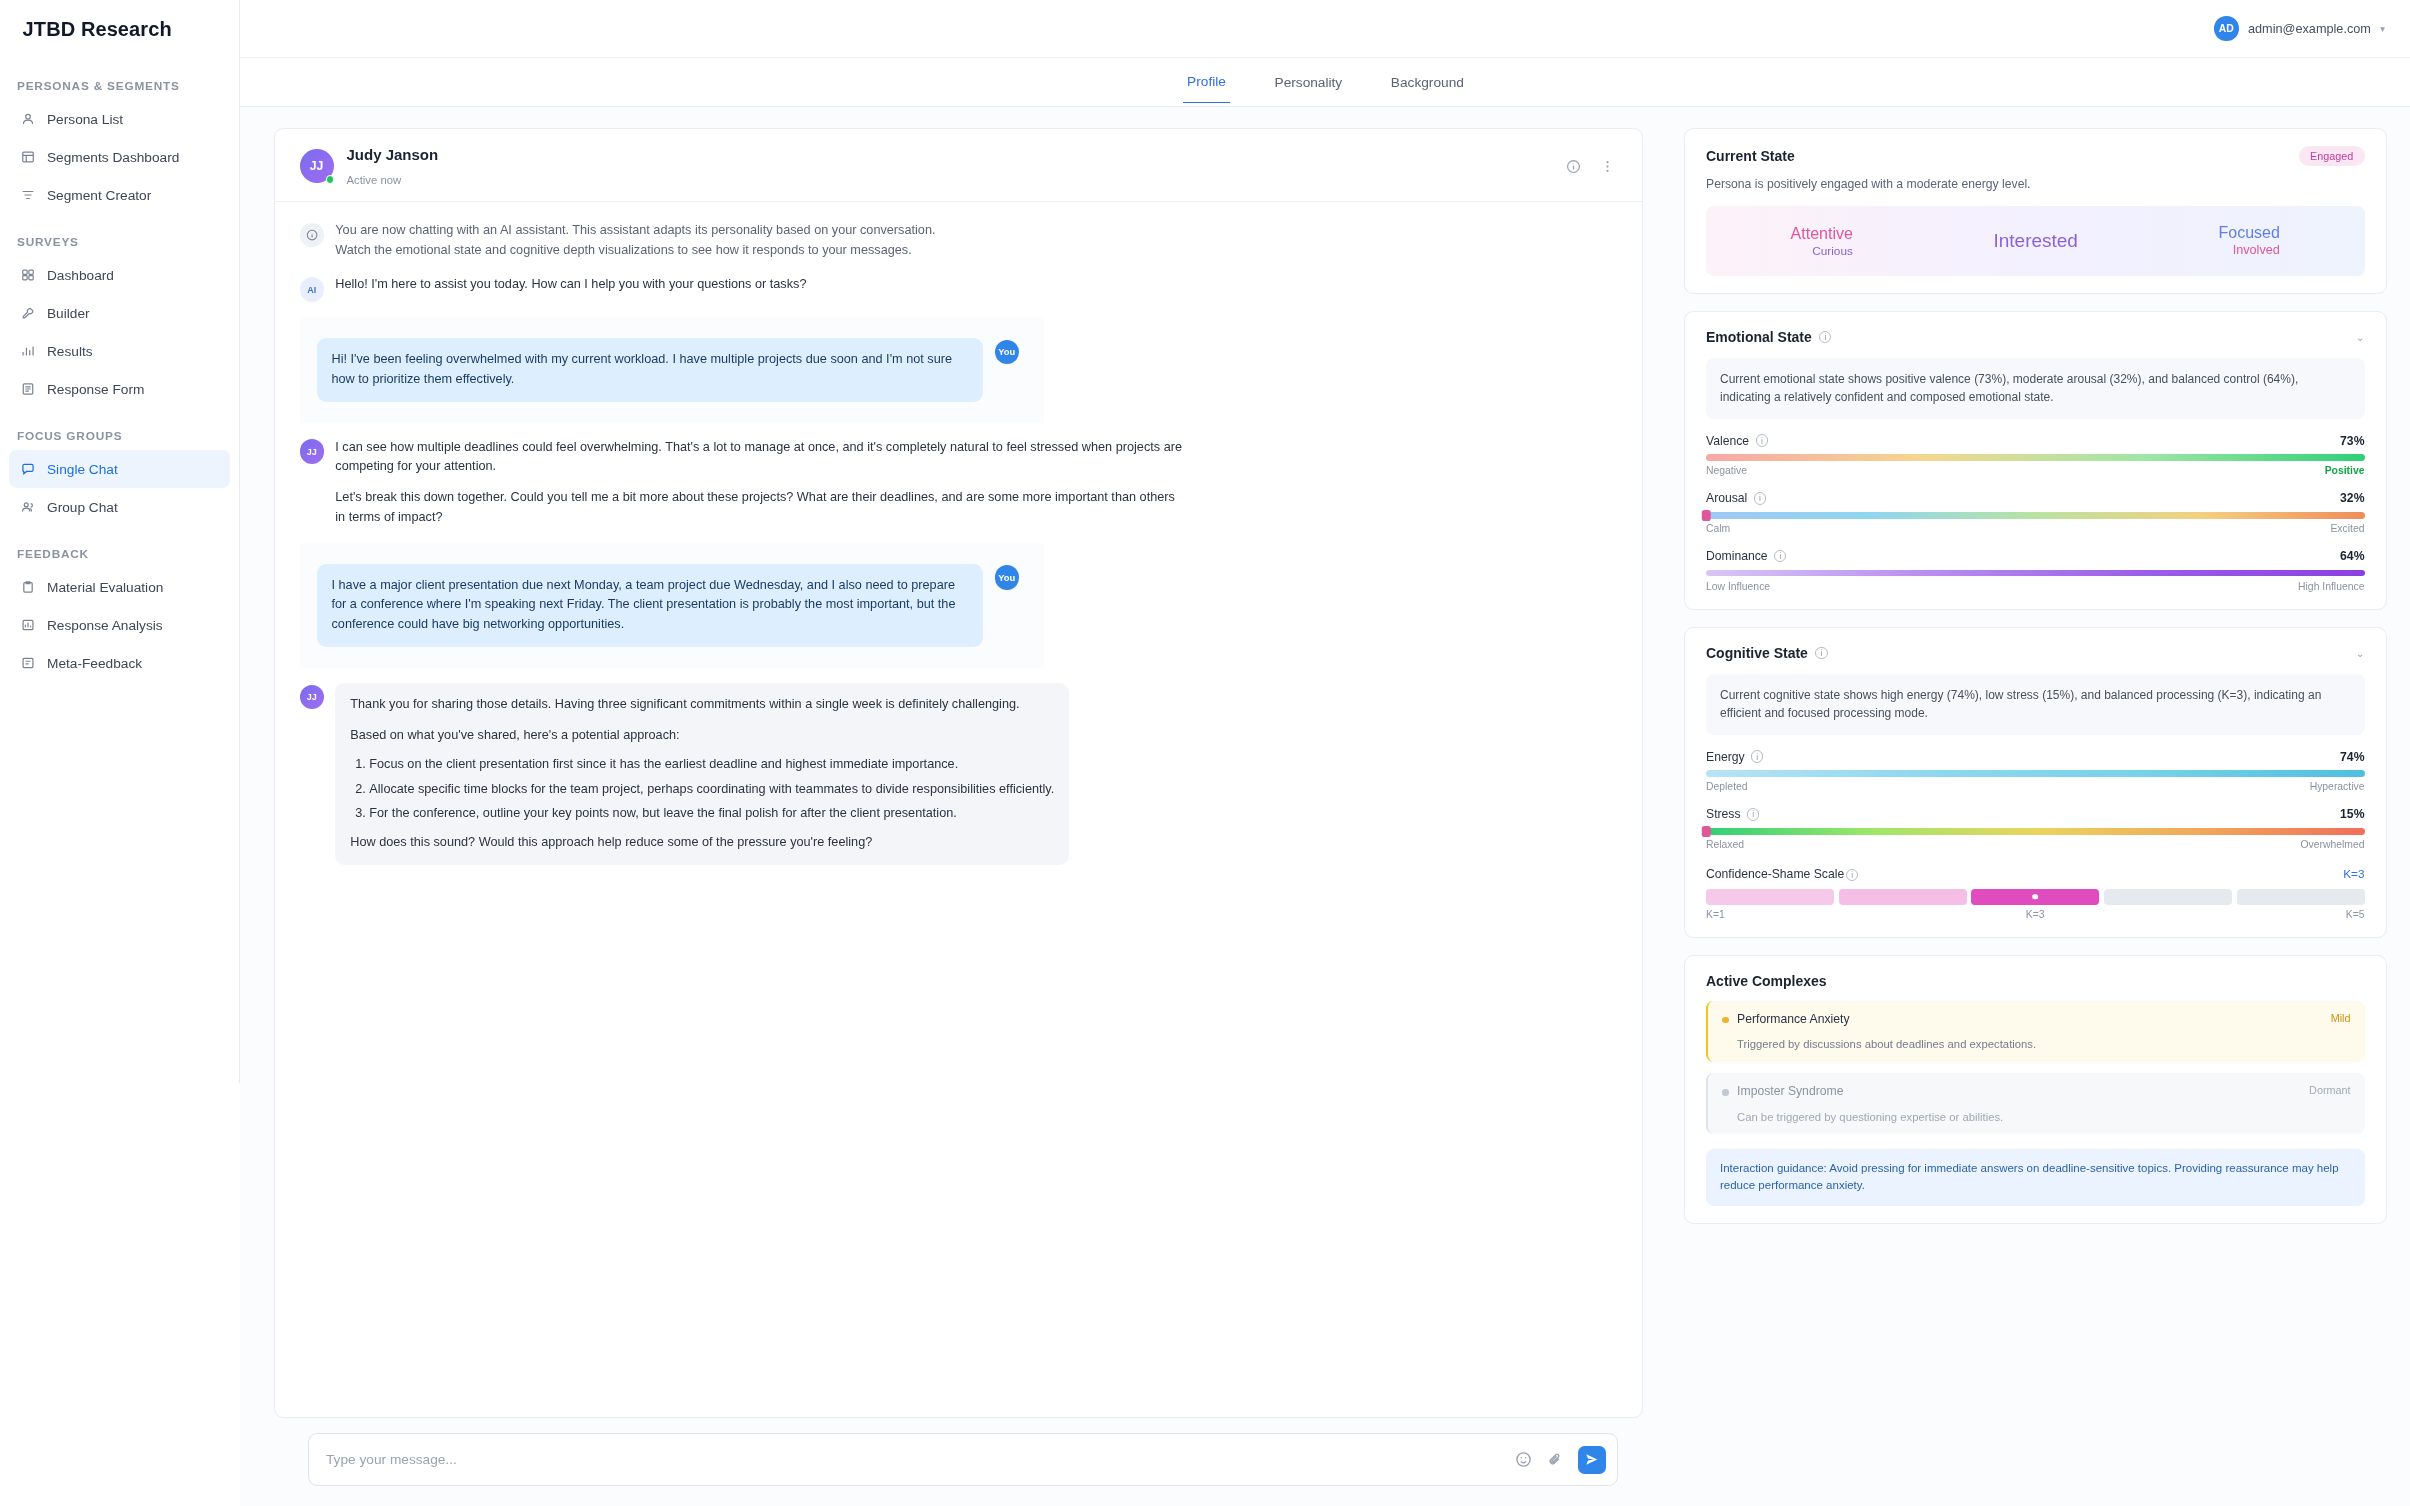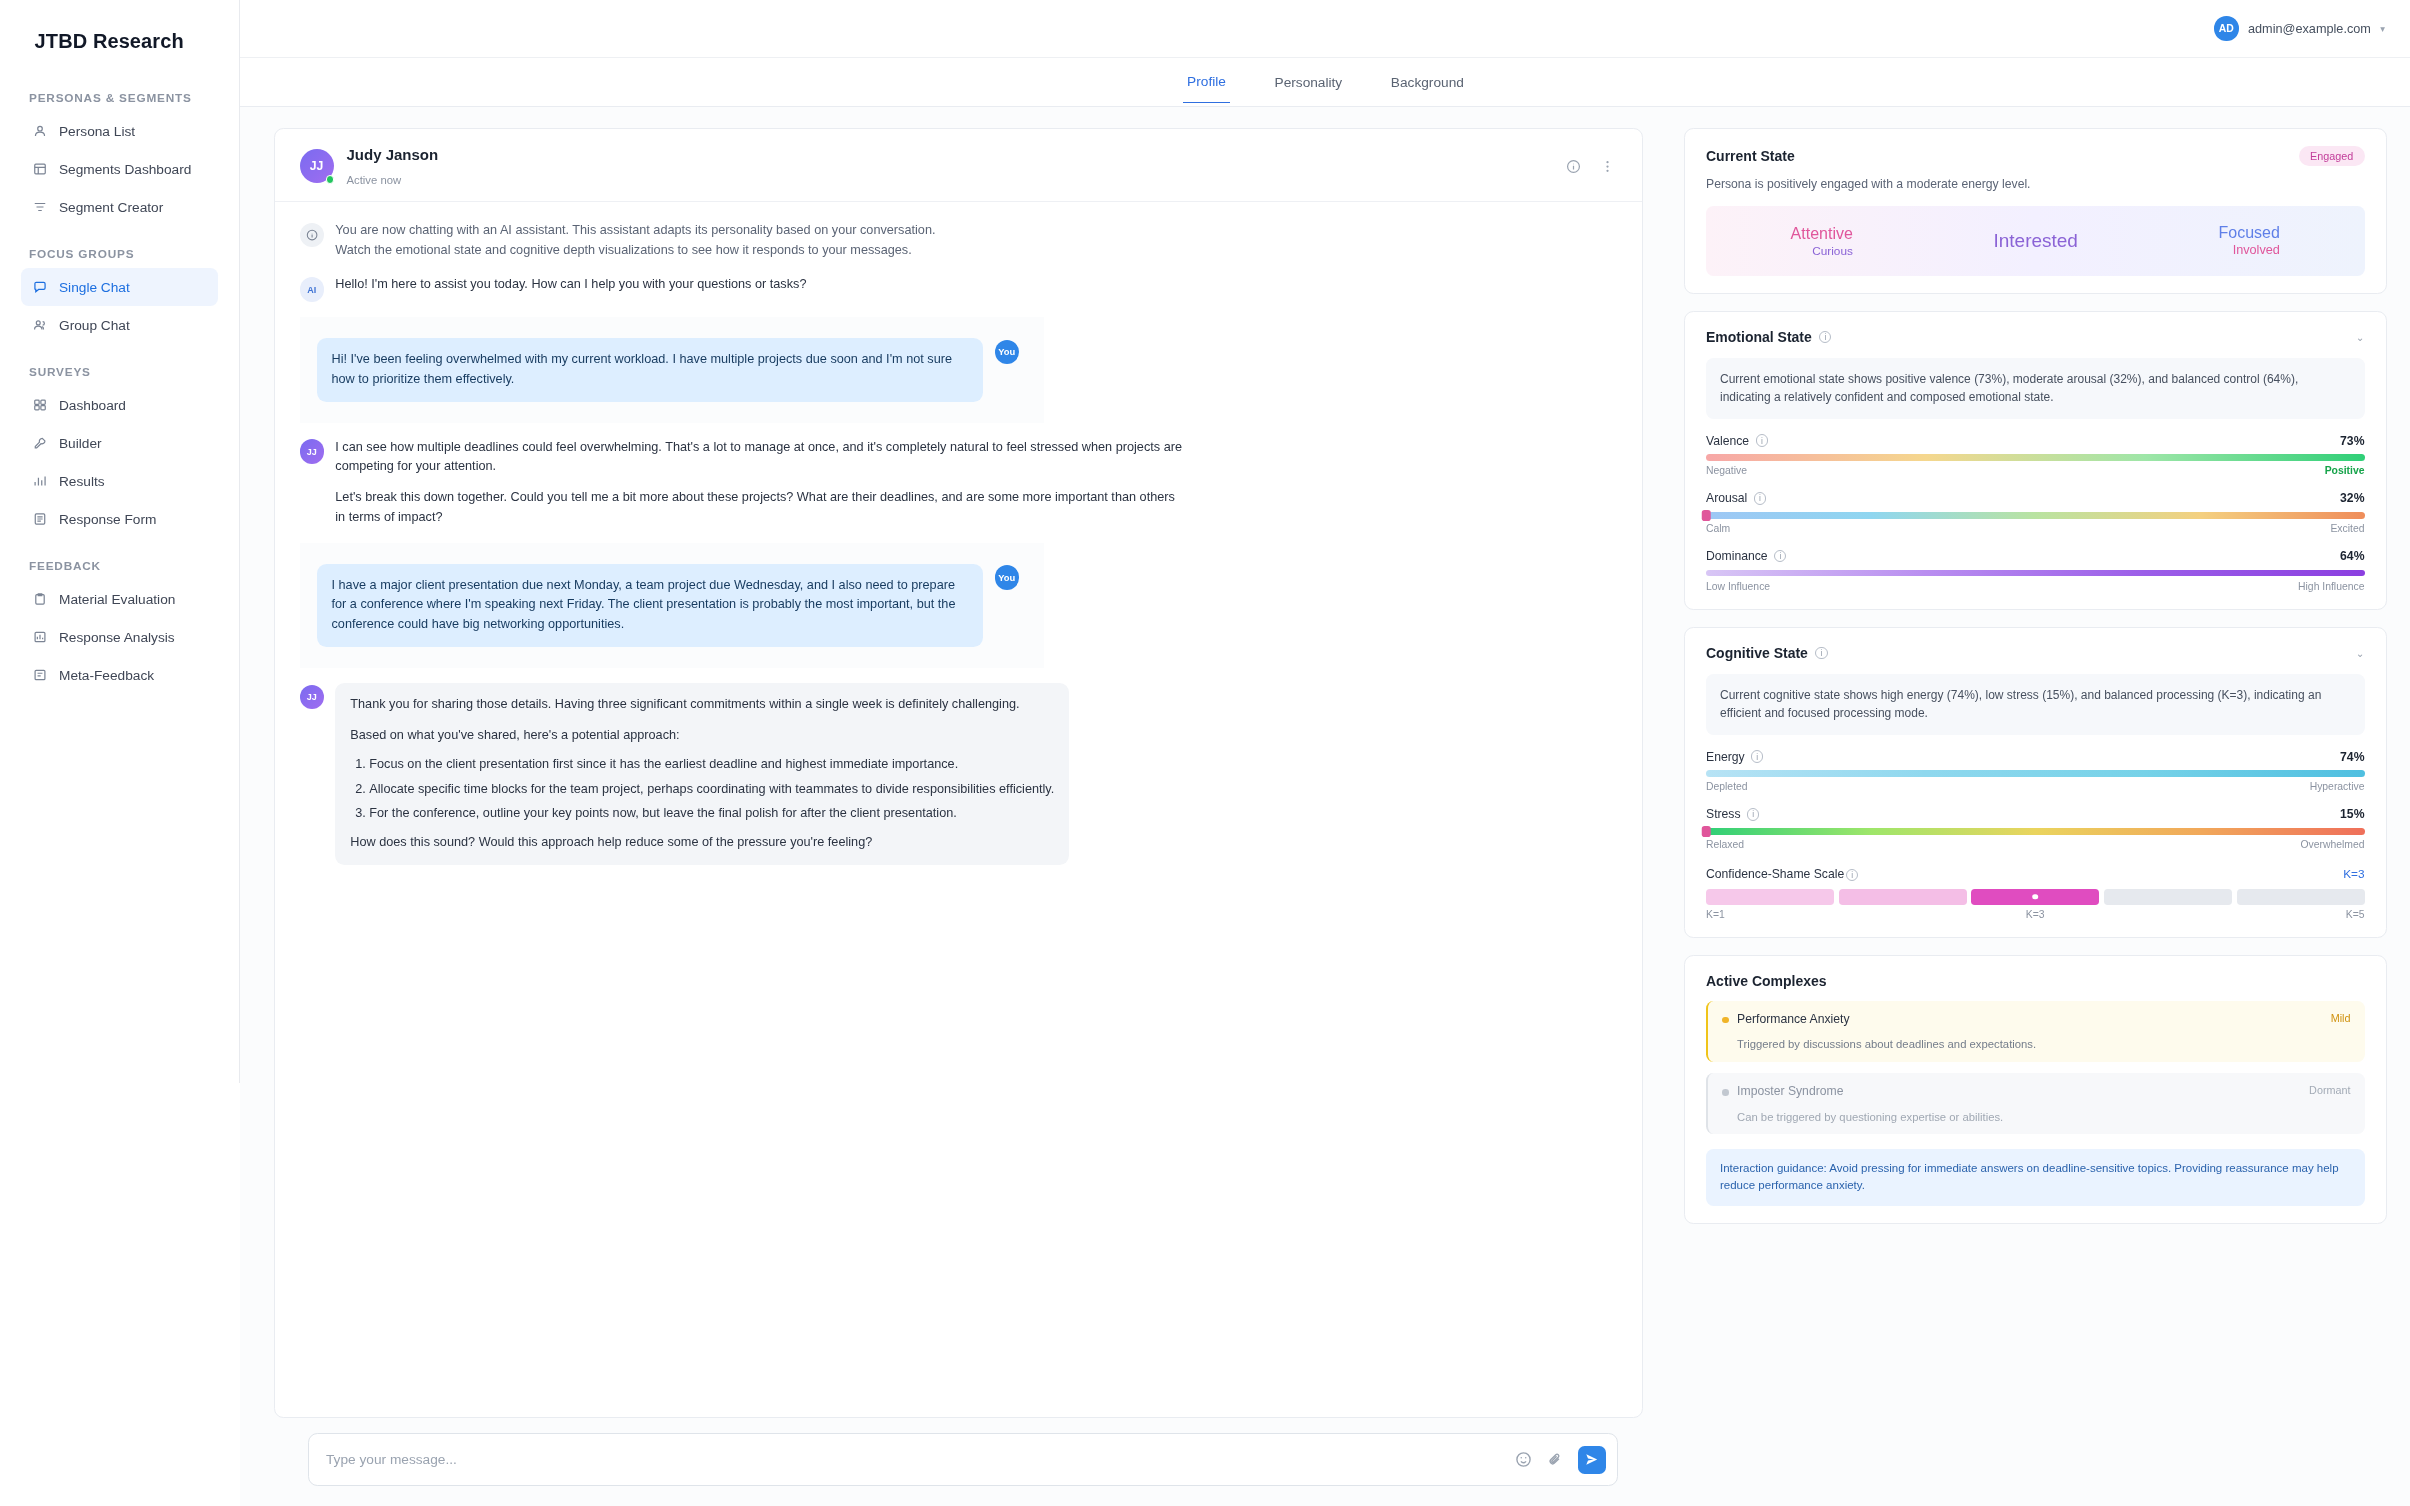--- a/index.html
+++ b/index.html
@@ -11,21 +11,21 @@
     overflow: hidden;
   }
   .app { display: flex; width: 2411px; height: 1507px; }
 
   
   .sidebar {
     width: 240px; height: 1083px;
     background: #ffffff;
     border-right: 0.9px solid #e8eaee;
     flex: 0 0 240px;
-    padding: 12px;
+    padding: 0;
   }
   .brand {
     height: 58px; display: flex; align-items: center;
     padding-left: 22.6px; font-size: 20px; font-weight: bold; color: #111827;
     letter-spacing: 0.1px;
   }
   .nav-section { margin-top: 13px; }
   .nav-head {
     font-size: 11.8px; letter-spacing: 0.8px; color: #8b93a1;
     font-weight: bold; padding: 7.5px 22.6px 7.5px 17px; text-transform: uppercase;
@@ -242,42 +242,20 @@
         <span class="ico">
             <svg width="14" height="14" viewBox="0 0 16 16" fill="none" stroke="currentColor" stroke-width="1.4">
               <path d="M2 4h12M4 8h8M6 12h4"></path>
             </svg>
           </span>
         <span>Segment Creator</span>
       </div>
     </div>
 
     <div class="nav-section">
-      <div class="nav-head">FOCUS GROUPS</div>
-      <div class="nav-item active">
-        <span class="ico">
-            <svg width="14" height="14" viewBox="0 0 16 16" fill="none" stroke="currentColor" stroke-width="1.4">
-              <path d="M2.2 4.2A1.6 1.6 0 0 1 3.8 2.6h8.4a1.6 1.6 0 0 1 1.6 1.6v5a1.6 1.6 0 0 1-1.6 1.6H6.4L3.2 13.4V10.8h-.4a.6.6 0 0 1-.6-.6z"></path>
-            </svg>
-          </span>
-        <span>Single Chat</span>
-      </div>
-      <div class="nav-item">
-        <span class="ico">
-            <svg width="14" height="14" viewBox="0 0 16 16" fill="none" stroke="currentColor" stroke-width="1.4">
-              <circle cx="6" cy="5.6" r="2.2"></circle>
-              <path d="M1.8 13c0-2.2 1.9-3.6 4.2-3.6S10.2 10.8 10.2 13"></path>
-              <path d="M11 4.2a2 2 0 0 1 0 4M12 13c0-1.6-.5-2.6-1.4-3.2"></path>
-            </svg>
-          </span>
-        <span>Group Chat</span>
-      </div>
-    </div>
-
-    <div class="nav-section">
       <div class="nav-head">SURVEYS</div>
       <div class="nav-item">
         <span class="ico">
             <svg width="14" height="14" viewBox="0 0 16 16" fill="none" stroke="currentColor" stroke-width="1.4">
               <rect x="2" y="2.4" width="5" height="5" rx="1"></rect>
               <rect x="9" y="2.4" width="5" height="5" rx="1"></rect>
               <rect x="2" y="8.8" width="5" height="4.8" rx="1"></rect>
               <rect x="9" y="8.8" width="5" height="4.8" rx="1"></rect>
             </svg>
           </span>
@@ -300,20 +278,42 @@
         <span>Results</span>
       </div>
       <div class="nav-item">
         <span class="ico">
             <svg width="14" height="14" viewBox="0 0 16 16" fill="none" stroke="currentColor" stroke-width="1.4">
               <rect x="2.6" y="2.2" width="10.8" height="11.6" rx="1.2"></rect>
               <path d="M5 5.6h6M5 8h6M5 10.4h4"></path>
             </svg>
           </span>
         <span>Response Form</span>
+      </div>
+    </div>
+
+    <div class="nav-section">
+      <div class="nav-head">FOCUS GROUPS</div>
+      <div class="nav-item active">
+        <span class="ico">
+            <svg width="14" height="14" viewBox="0 0 16 16" fill="none" stroke="currentColor" stroke-width="1.4">
+              <path d="M2.2 4.2A1.6 1.6 0 0 1 3.8 2.6h8.4a1.6 1.6 0 0 1 1.6 1.6v5a1.6 1.6 0 0 1-1.6 1.6H6.4L3.2 13.4V10.8h-.4a.6.6 0 0 1-.6-.6z"></path>
+            </svg>
+          </span>
+        <span>Single Chat</span>
+      </div>
+      <div class="nav-item">
+        <span class="ico">
+            <svg width="14" height="14" viewBox="0 0 16 16" fill="none" stroke="currentColor" stroke-width="1.4">
+              <circle cx="6" cy="5.6" r="2.2"></circle>
+              <path d="M1.8 13c0-2.2 1.9-3.6 4.2-3.6S10.2 10.8 10.2 13"></path>
+              <path d="M11 4.2a2 2 0 0 1 0 4M12 13c0-1.6-.5-2.6-1.4-3.2"></path>
+            </svg>
+          </span>
+        <span>Group Chat</span>
       </div>
     </div>
 
     <div class="nav-section">
       <div class="nav-head">FEEDBACK</div>
       <div class="nav-item">
         <span class="ico">
             <svg width="14" height="14" viewBox="0 0 16 16" fill="none" stroke="currentColor" stroke-width="1.4">
               <rect x="3.2" y="3" width="9.6" height="10.8" rx="1.2"></rect>
               <path d="M6 2.2h4v2H6z"></path>

